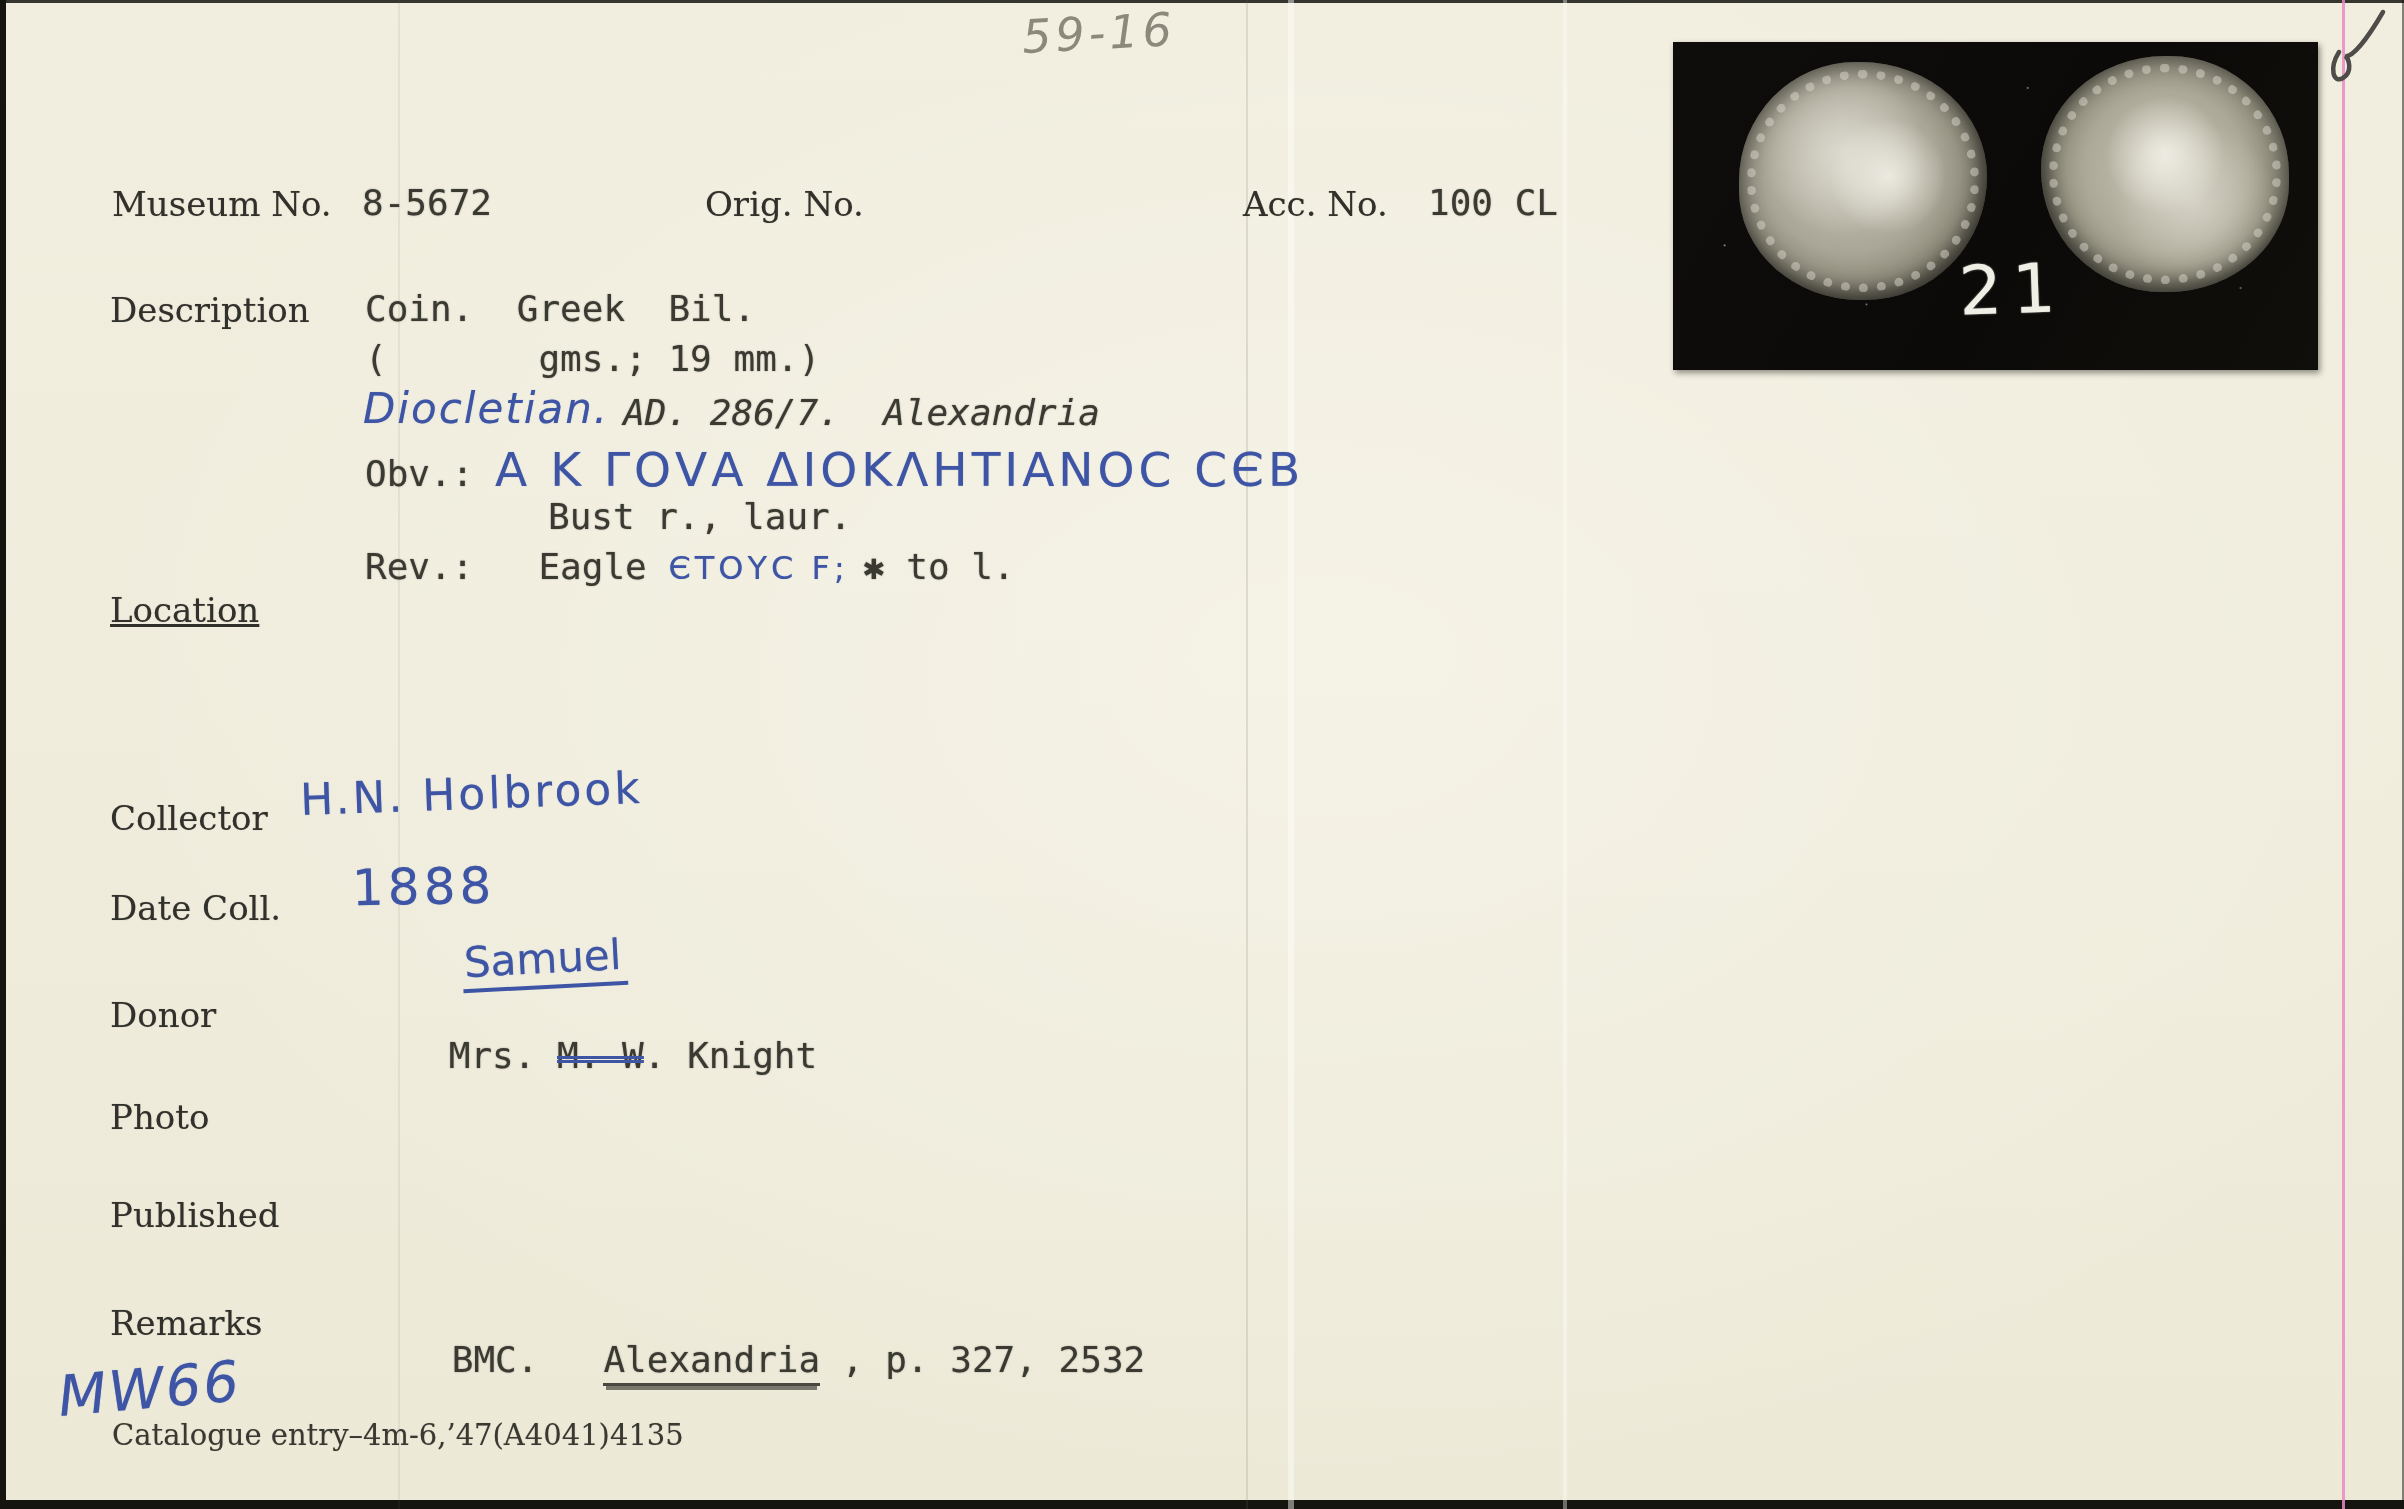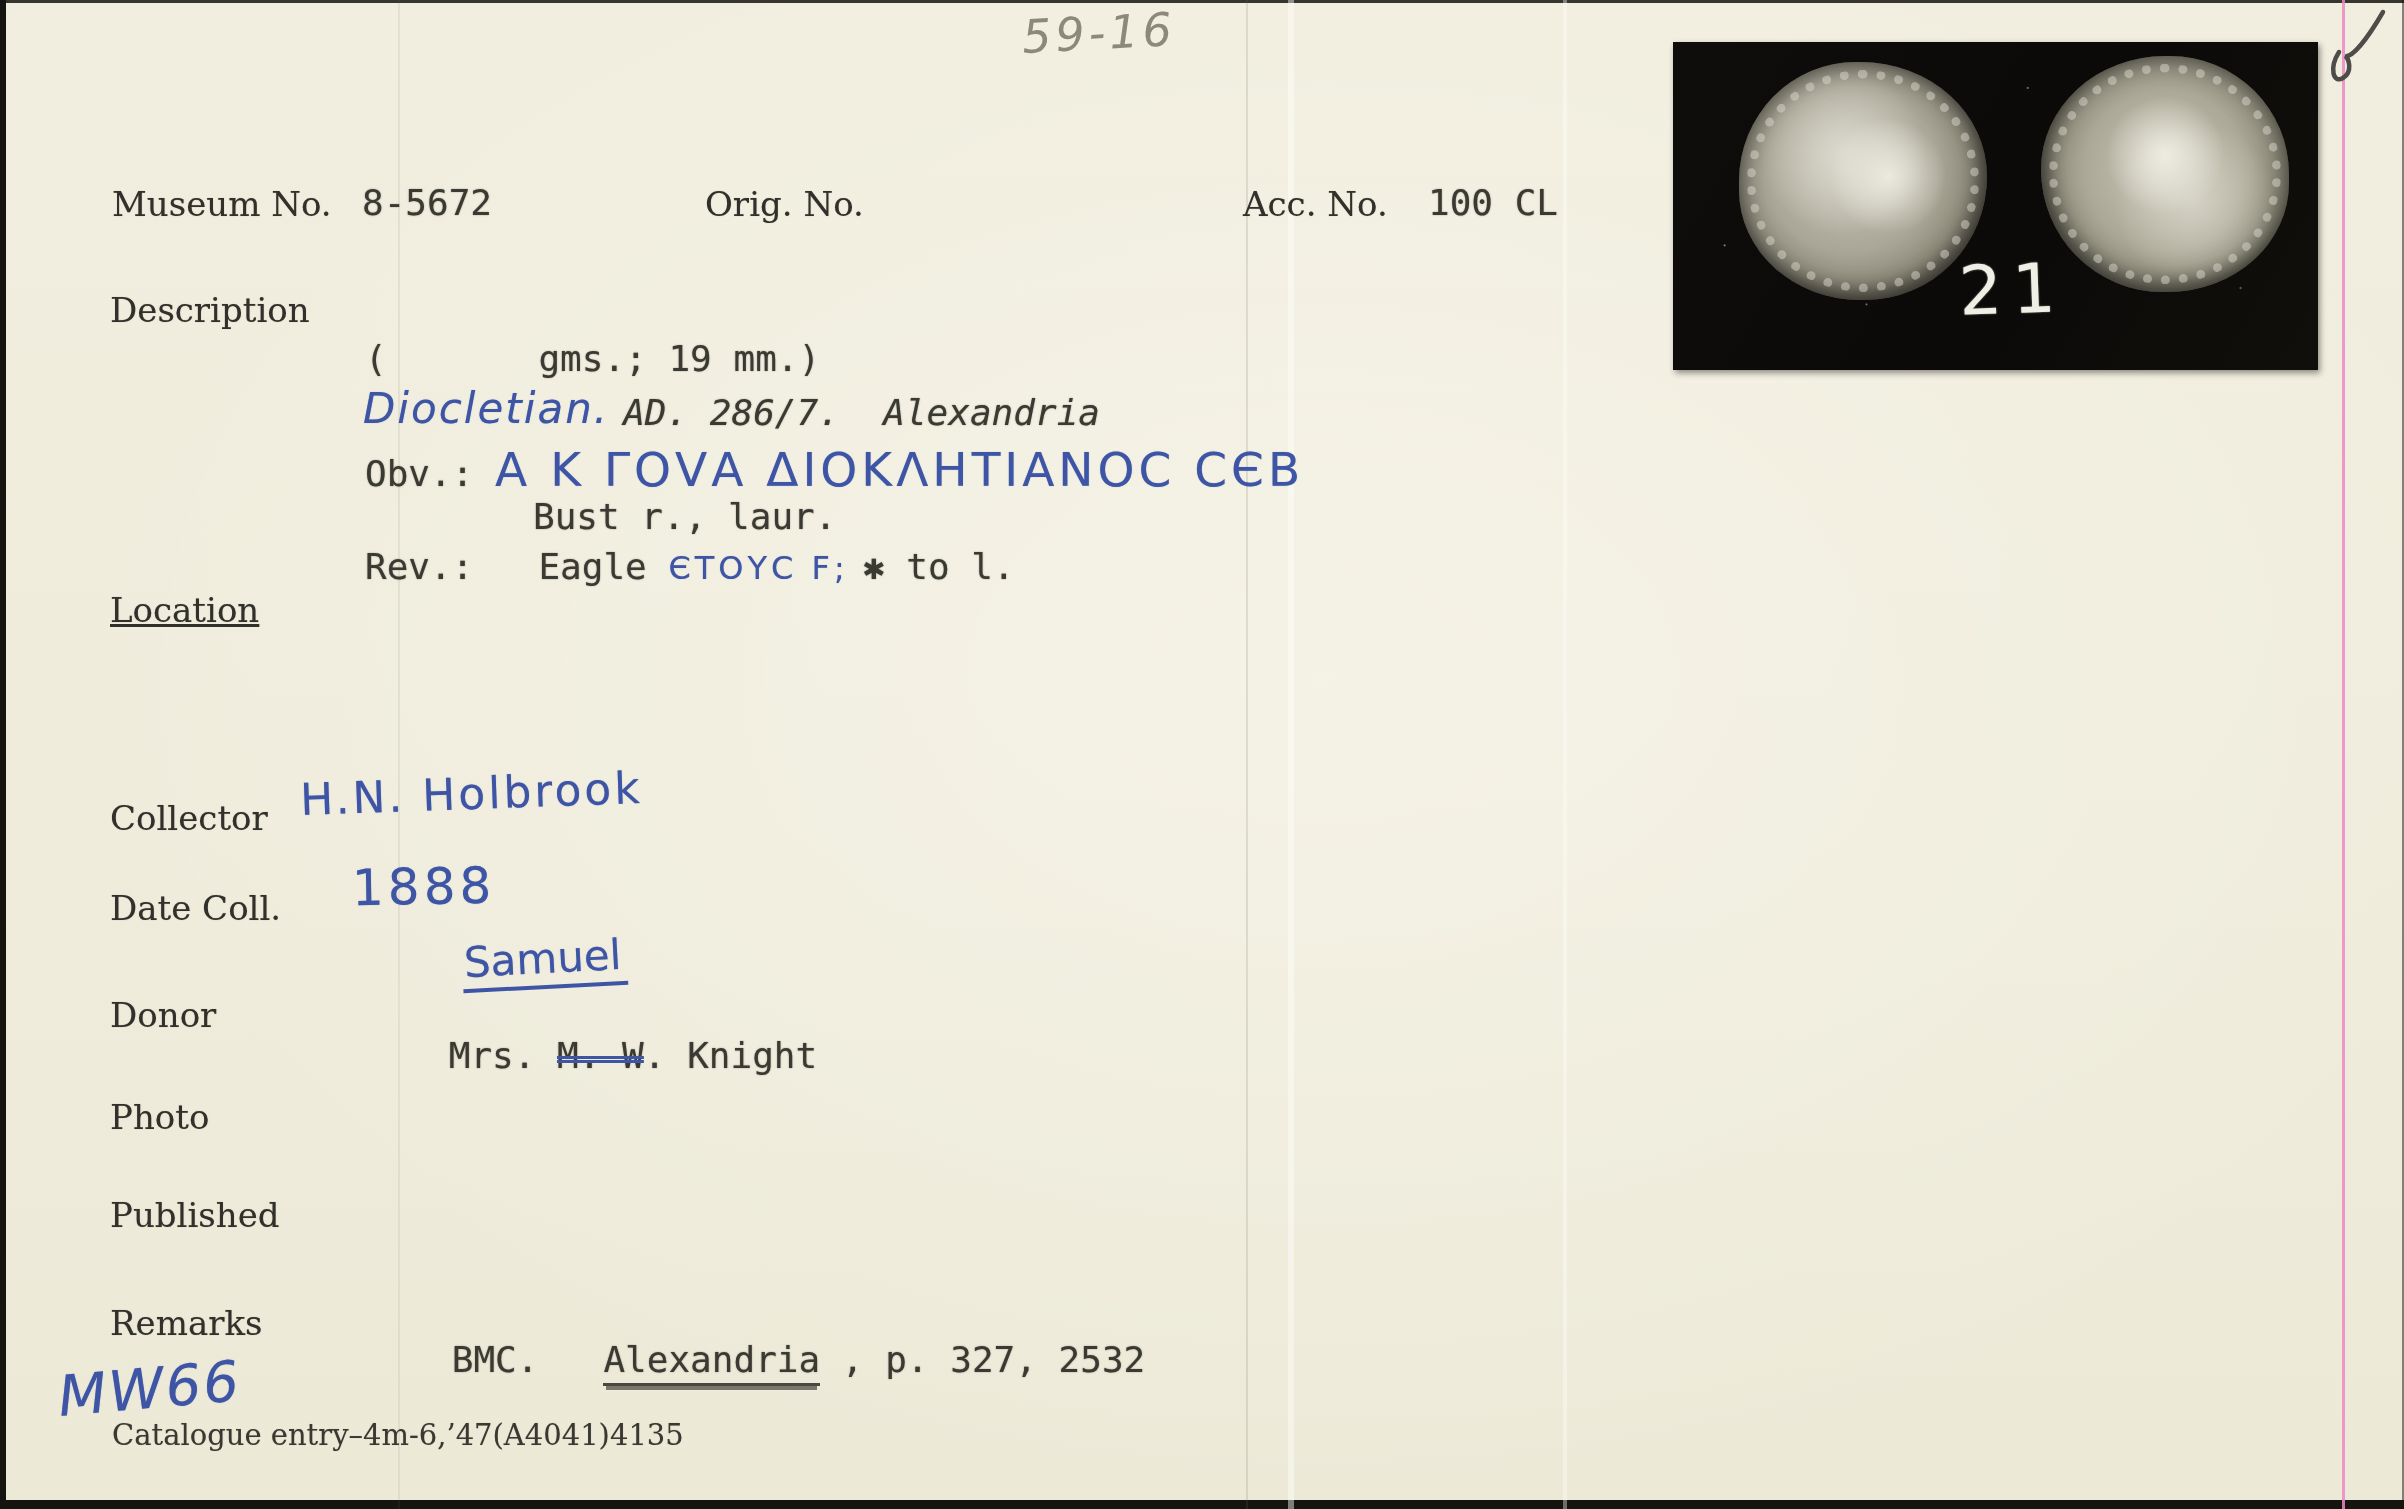--- a/index.html
+++ b/index.html
@@ -105,31 +105,32 @@
 
   <div class="abs pencil" style="left:1022px;top:6px;font-size:46px;transform:rotate(-3deg);">59-16</div>
 
   <div class="abs lbl" style="left:112px;top:184px;">Museum No.</div>
   <div class="abs typed" style="left:362px;top:182px;">8-5672</div>
   <div class="abs lbl" style="left:705px;top:184px;">Orig. No.</div>
   <div class="abs lbl" style="left:1243px;top:184px;">Acc. No.</div>
   <div class="abs typed" style="left:1428px;top:182px;">100 CL</div>
 
   <div class="abs lbl" style="left:110px;top:290px;">Description</div>
+  <div class="abs typed" style="left:365px;top:288px;">Coin.  Greek  Bil.</div>
   <div class="abs typed" style="left:365px;top:338px;">(       gms.; 19 mm.)</div>
 
   <div class="abs" style="left:363px;top:386px;font-style:italic;">
     <span class="hand" style="font-size:42px;position:relative;top:-2px;letter-spacing:2px;">Diocletian.</span><span class="typed" style="margin-left:14px;">AD. 286/7.  Alexandria</span>
   </div>
 
   <div class="abs" style="left:365px;top:442px;">
     <span class="typed">Obv.: </span><span class="greek" style="font-size:47px;">Α Κ ΓΟVΑ ΔΙΟΚΛΗΤΙΑΝΟϹ ϹЄΒ</span>
   </div>
 
-  <div class="abs typed" style="left:533px;top:496px;text-align:right;">Bust r., laur.</div>
+  <div class="abs typed" style="left:548px;top:496px;text-align:right;">Bust r., laur.</div>
 
   <div class="abs" style="left:365px;top:546px;">
     <span class="typed">Rev.:   </span><span class="typed">Eagle </span><span class="greek" style="font-size:32px;">ЄΤΟΥϹ Ϝ; </span><span class="typed">✱ to l.</span>
   </div>
 
   <div class="abs lbl" style="left:110px;top:590px;text-decoration:underline;">Location</div>
 
   <div class="abs lbl" style="left:110px;top:798px;">Collector</div>
   <div class="abs hand" style="left:300px;top:768px;font-size:44px;transform:rotate(-2deg);letter-spacing:3px;">H.N. Holbrook</div>
 

